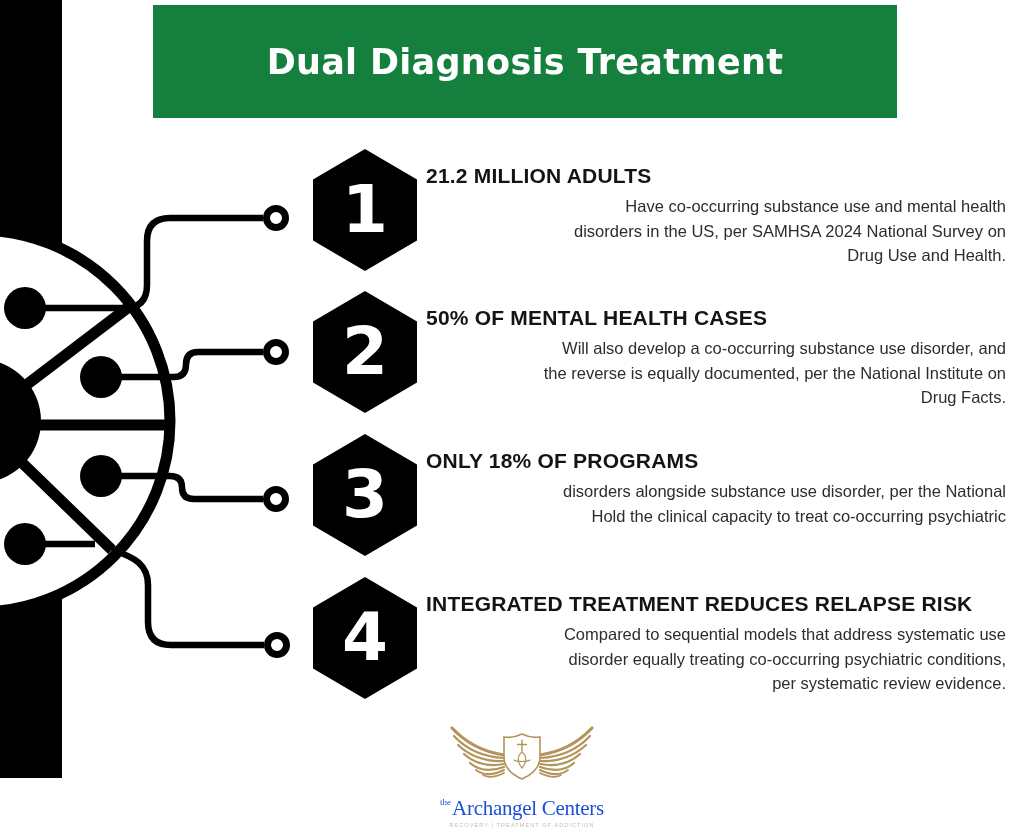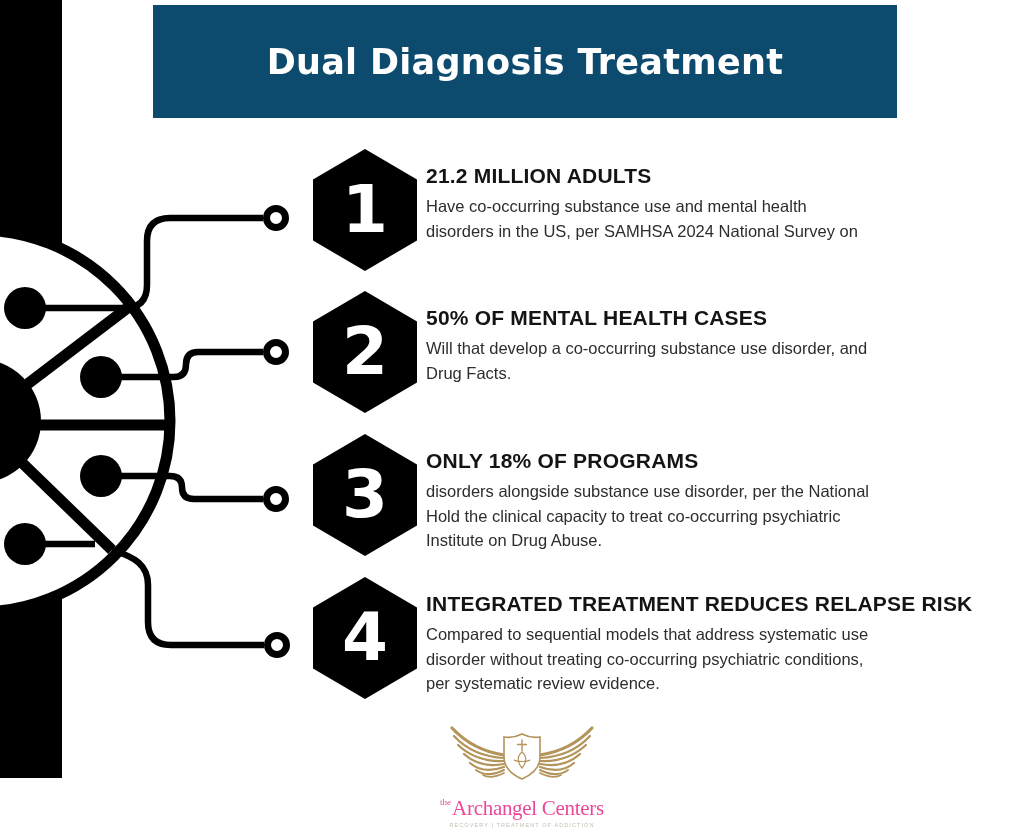--- a/index.html
+++ b/index.html
@@ -3,39 +3,39 @@
 <meta charset="utf-8">
 <style>
   html,body{margin:0;padding:0;background:#fff;}
   .canvas{position:relative;width:1024px;height:832px;background:#ffffff;overflow:hidden;
           font-family:"Liberation Sans",sans-serif;}
 
   
   .circuit{position:absolute;left:0;top:0;}
 
   
-  .banner{position:absolute;left:153px;top:5px;width:744px;height:113px;background:#0c4a6e;
+  .banner{position:absolute;left:153px;top:5px;width:744px;height:113px;background:#15803d;
           color:#fff;display:flex;align-items:center;justify-content:center;
           font-family:"DejaVu Sans","Liberation Sans",sans-serif;font-weight:bold;
           font-size:35px;line-height:48px;letter-spacing:.3px;text-align:center;}
 
   
   .fact-row{position:absolute;left:313px;width:700px;height:122px;}
   .hex{position:absolute;left:0;top:0;width:104px;height:122px;background:#000;
        clip-path:polygon(50% 0%,100% 25%,100% 75%,50% 100%,0% 75%,0% 25%);
        display:flex;align-items:center;justify-content:center;}
   .hex-num{color:#fff;font-family:"DejaVu Sans",sans-serif;font-weight:bold;font-size:66px;line-height:1;}
   .fact-text{position:absolute;left:113px;top:14px;width:580px;}
   .fact-heading{font-size:21px;font-weight:bold;color:#141414;letter-spacing:.2px;
                 line-height:26px;margin:0 0 5px 0;font-family:"Liberation Sans",sans-serif;}
-  .fact-line{font-size:16.5px;color:#2d2d2d;line-height:24.5px;}
+  .fact-line{font-size:16.5px;color:#2d2d2d;line-height:24.5px;text-align:right;}
 
   
   .logo{position:absolute;left:430px;top:718px;width:184px;text-align:center;}
-  .wordmark{font-family:"Liberation Serif","DejaVu Serif",serif;font-size:21px;color:#ec4899;
+  .wordmark{font-family:"Liberation Serif","DejaVu Serif",serif;font-size:21px;color:#1d4ed8;
             letter-spacing:-.3px;line-height:20px;margin-top:2px;}
   .wordmark .the{font-size:9px;vertical-align:10px;letter-spacing:0;margin-right:1px;}
   .tagline{font-size:5.5px;letter-spacing:1.1px;color:#c2beb0;margin-top:4px;
            font-family:"Liberation Sans",sans-serif;}
 </style>
 </head>
 <body>
 
 <div class="canvas">
 
@@ -69,54 +69,55 @@
   </div>
 
   <div class="fact-row" style="top:149px">
     <div class="hex">
       <span class="hex-num">1</span>
     </div>
     <div class="fact-text">
       <div class="fact-heading">21.2 MILLION ADULTS</div>
       <div class="fact-line">Have co-occurring substance use and mental health</div>
       <div class="fact-line">disorders in the US, per SAMHSA 2024 National Survey on</div>
+      <div class="fact-line">Drug Use and Health.</div>
     </div>
   </div>
 
   <div class="fact-row" style="top:291px">
     <div class="hex">
       <span class="hex-num">2</span>
     </div>
     <div class="fact-text">
       <div class="fact-heading">50% OF MENTAL HEALTH CASES</div>
-      <div class="fact-line">Will that develop a co-occurring substance use disorder, and</div>
+      <div class="fact-line">Will also develop a co-occurring substance use disorder, and</div>
+      <div class="fact-line">the reverse is equally documented, per the National Institute on</div>
       <div class="fact-line">Drug Facts.</div>
     </div>
   </div>
 
   <div class="fact-row" style="top:434px">
     <div class="hex">
       <span class="hex-num">3</span>
     </div>
     <div class="fact-text">
       <div class="fact-heading">ONLY 18% OF PROGRAMS</div>
       <div class="fact-line">disorders alongside substance use disorder, per the National</div>
       <div class="fact-line">Hold the clinical capacity to treat co-occurring psychiatric</div>
-      <div class="fact-line">Institute on Drug Abuse.</div>
     </div>
   </div>
 
   <div class="fact-row" style="top:577px">
     <div class="hex">
       <span class="hex-num">4</span>
     </div>
     <div class="fact-text">
       <div class="fact-heading">INTEGRATED TREATMENT REDUCES RELAPSE RISK</div>
       <div class="fact-line">Compared to sequential models that address systematic use</div>
-      <div class="fact-line">disorder without treating co-occurring psychiatric conditions,</div>
+      <div class="fact-line">disorder equally treating co-occurring psychiatric conditions,</div>
       <div class="fact-line">per systematic review evidence.</div>
     </div>
   </div>
 
   <div class="logo">
     <svg width="164" height="68" viewBox="0 0 164 68">
       <g stroke="#b3945a" fill="none" stroke-linecap="round">
 
         <g>
           <path d="M64 37 C 44 34 26 25 12 10" stroke-width="3.2"></path>

